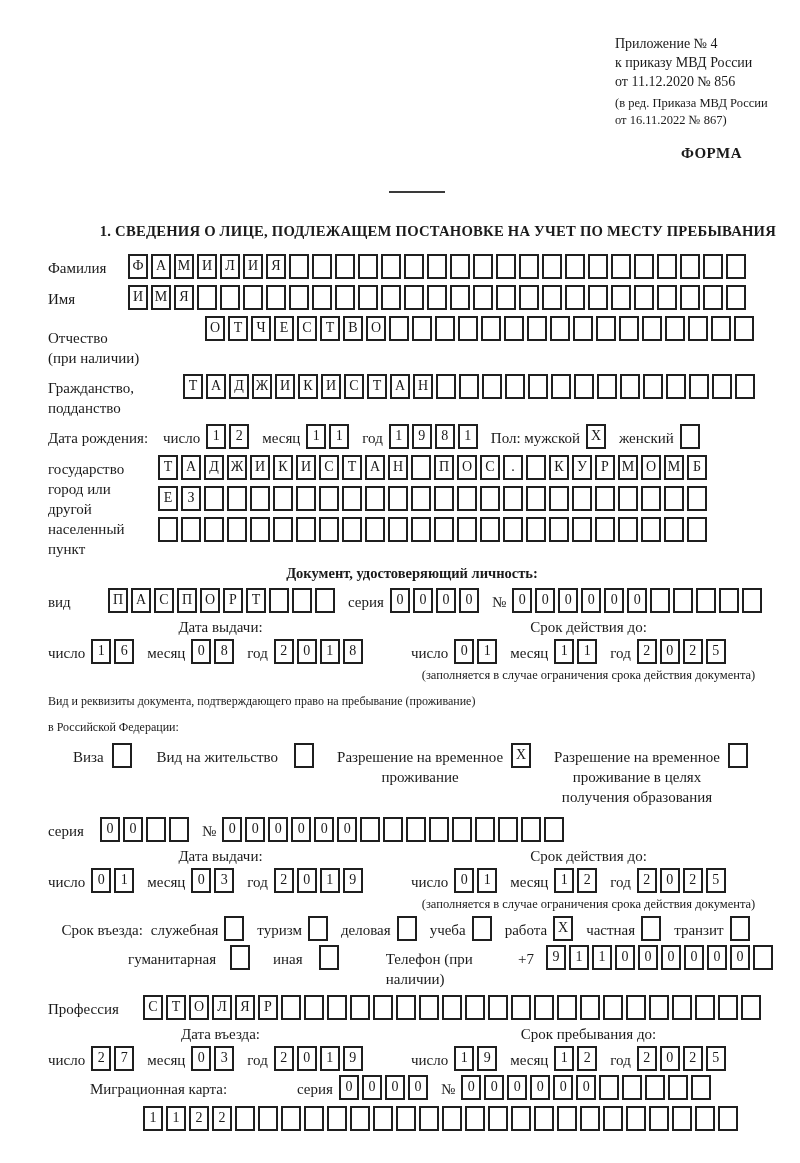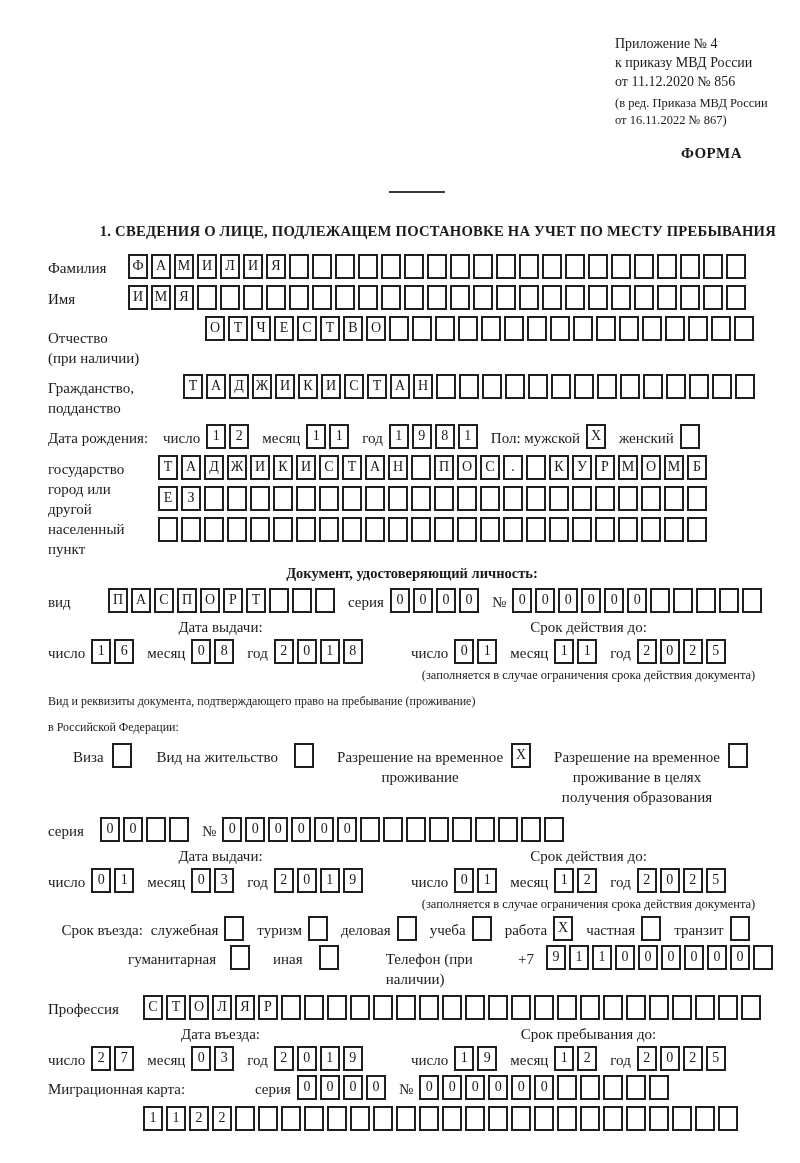--- a/index.html
+++ b/index.html
@@ -16,21 +16,21 @@
   .title{margin-top:14px;text-align:center;font-weight:bold;font-size:16px;line-height:23px;}
   .uline{display:inline-block;width:56px;height:13px;border-bottom:2px solid #3a3a3a;margin-left:10px;}
 
   .sec{margin-top:24px;text-align:right;font-weight:bold;font-size:14.7px;letter-spacing:.2px;}
 
   
   .row{display:flex;align-items:flex-start;margin:0 0 6px 0;}
   .lbl{font-size:15px;line-height:20px;flex:none;padding-top:4px;}
   .lbl div{line-height:20px;}
   .w80{width:80px;}  .w157{width:157px;margin-top:8px;} .w135{width:135px;}
-  .w110{width:110px;} .w105{width:105px;} .w95{width:95px;} .w165{width:165px;}
+  .w110{width:110px;} .w105{width:105px;} .w95{width:95px;} .w165{width:165px;margin-left:42px;}
   .cells{display:inline-flex;flex-wrap:nowrap;}
   .cell{box-sizing:border-box;flex:none;width:20px;height:25px;border:2px solid #1f1f1f;
         margin-right:3px;text-align:center;font-size:14px;line-height:20px;}
   .stack{display:flex;flex-direction:column;}
   .stack .cells{margin-bottom:6px;}
   .inl{font-size:15px;line-height:20px;padding:4px 6px 0 10px;flex:none;}
   .inl.first{padding-left:0;} .mt14{margin-top:14px;} .mt4{margin-top:4px;}
 
   .center-bold{text-align:center;font-weight:bold;font-size:14.5px;margin:4px 0 6px 0;}
 

